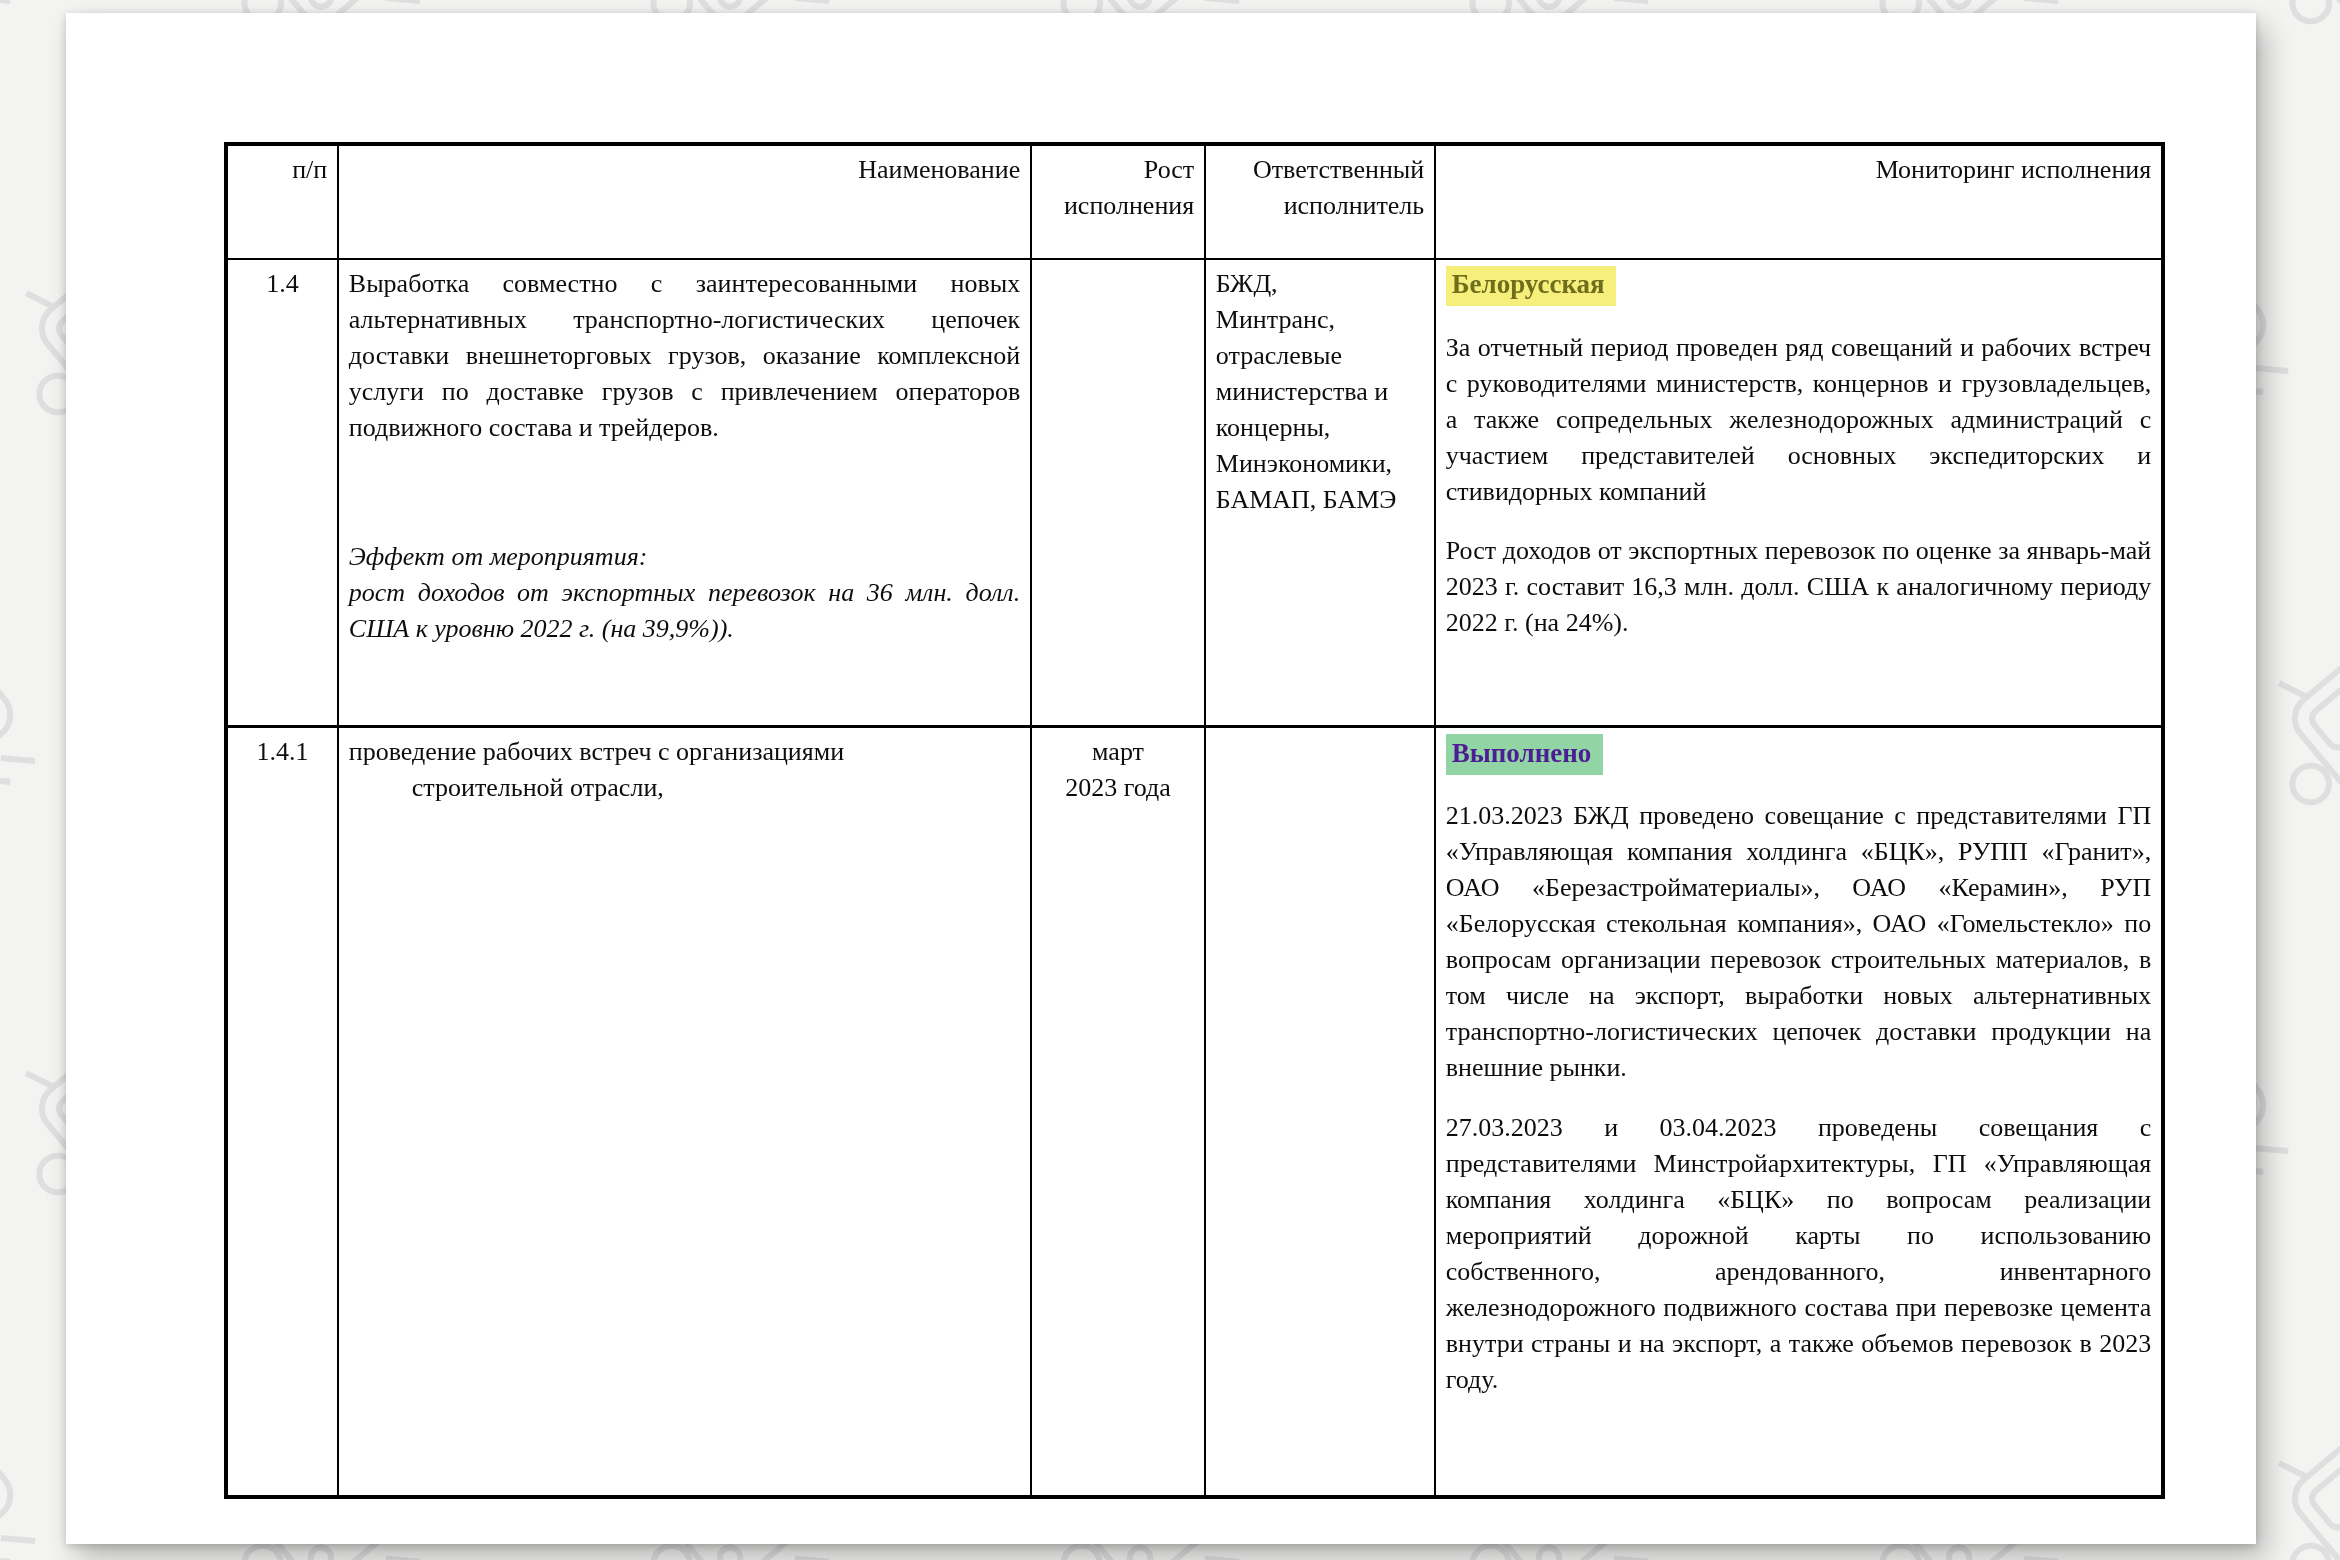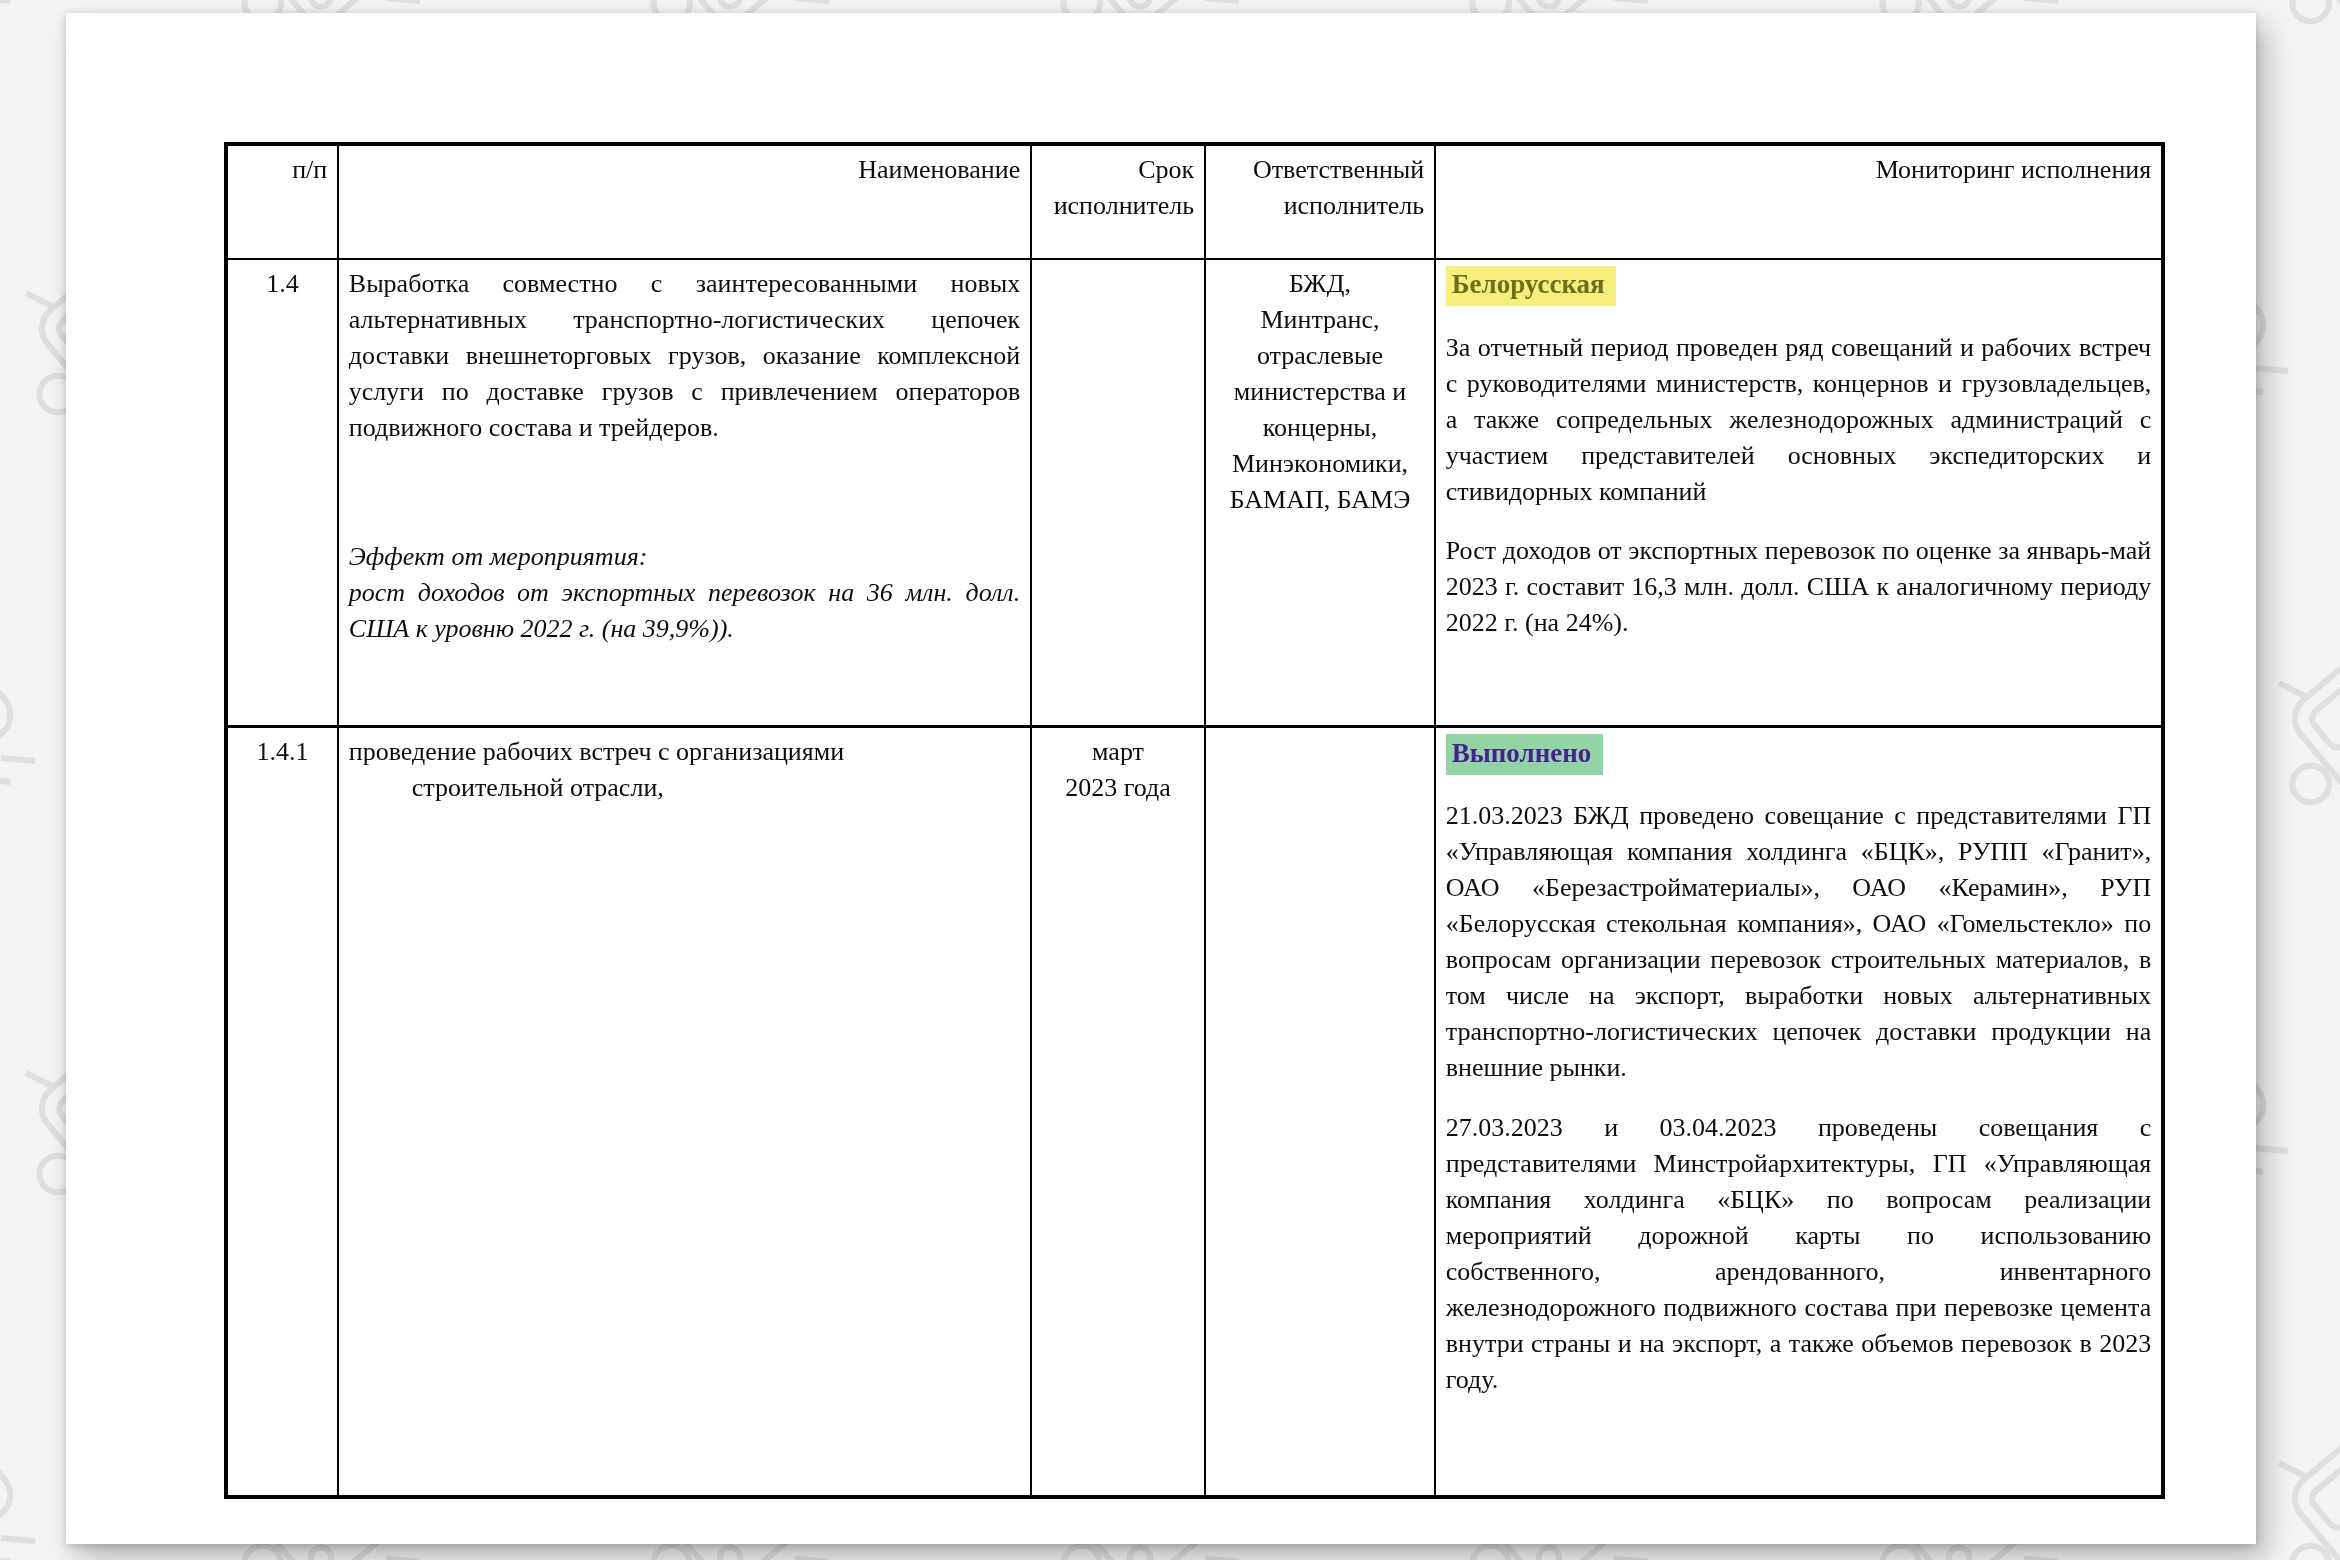--- a/index.html
+++ b/index.html
@@ -28,21 +28,21 @@
   }
   table.doc th,table.doc td{border:2.9px solid #000;padding:5.9px 9.8px;vertical-align:top;}
   thead tr{height:115px;}
   thead th{vertical-align:middle;text-align:right;font-weight:normal;border-bottom:4.9px solid #000;}
   tbody tr.r0{height:468px;}
   tbody tr.r1{height:770px;}
   tbody tr.r0 td{border-bottom:3.9px solid #000;}
   td.num{text-align:center;padding-top:9.8px;}
   td.name{padding:7.8px 9.8px 5.9px 7.8px;}
   td.term{text-align:center;white-space:pre-line;padding-top:9.8px;}
-  td.resp{text-align:center;white-space:pre-line;padding-top:7.8px;}
+  td.resp{white-space:pre-line;padding-top:7.8px;}
   td.mon{padding:7.8px 11.7px 5.9px 11.7px;}
   p{margin:0;}
   .just{text-align:justify;}
   .italic{font-style:italic;}
   .effect-label{margin-top:93px;}
   .name-line2{margin-left:63px;}
   .mpara{margin-top:23.4px;}
   .status-line{margin-bottom:2px;}
   .status{
     display:inline-block;font-weight:bold;font-size:27px;line-height:33px;
@@ -657,21 +657,21 @@
       <col style="width:112px">
         <col style="width:693px">
         <col style="width:174px">
       <col style="width:230px">
         <col style="width:728px">
     </colgroup>
     <thead>
       <tr>
         <th>п/п</th>
         <th>Наименование</th>
-        <th>Срок исполнитель</th>
+        <th>Рост исполнения</th>
         <th>Ответственный исполнитель</th>
         <th>Мониторинг исполнения</th>
       </tr>
     </thead>
     <tbody>
       <tr class="r0">
         <td class="num">1.4</td>
         <td class="name">
           <p class="just">Выработка совместно с заинтересованными новых альтернативных транспортно-логистических цепочек доставки внешнеторговых грузов, оказание комплексной услуги по доставке грузов с привлечением операторов подвижного состава и трейдеров.</p>
           <p class="italic effect-label">Эффект от мероприятия:</p>

